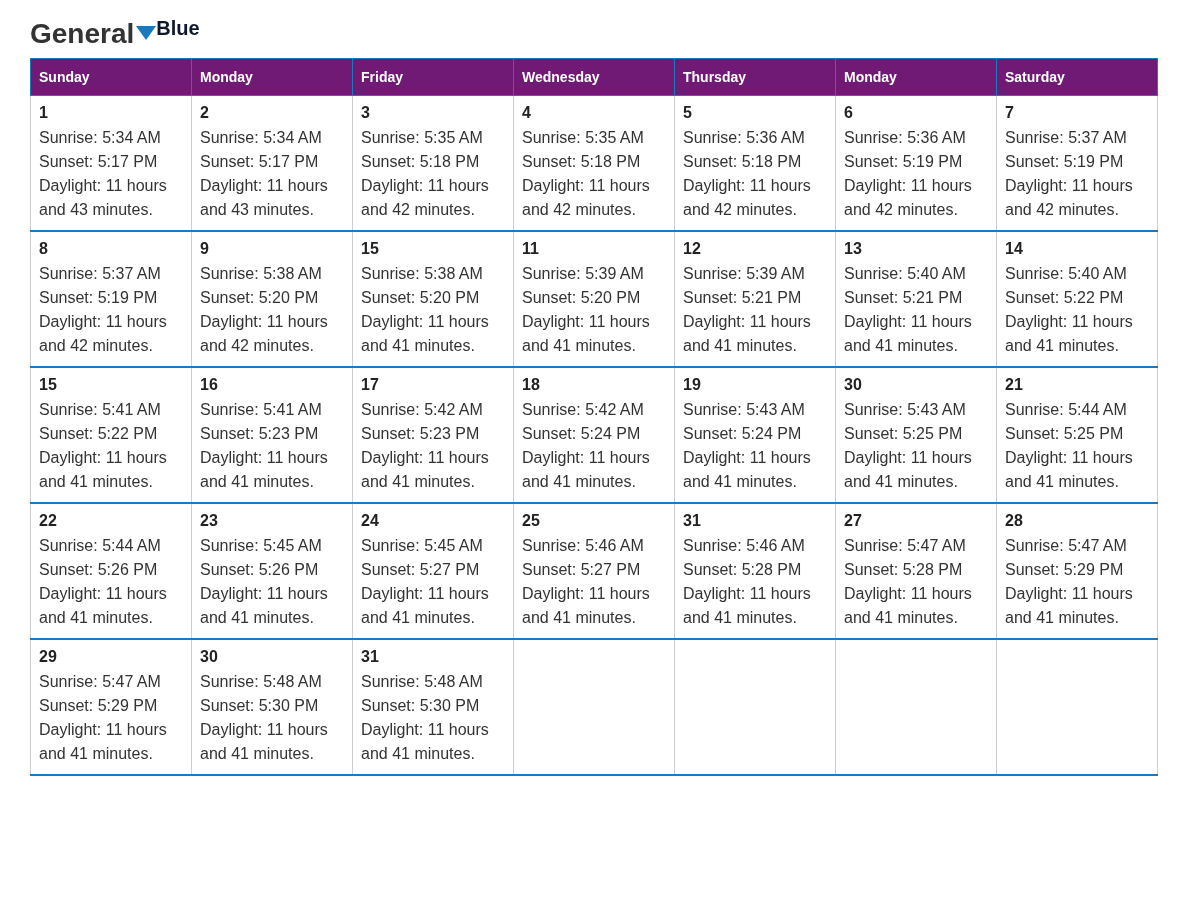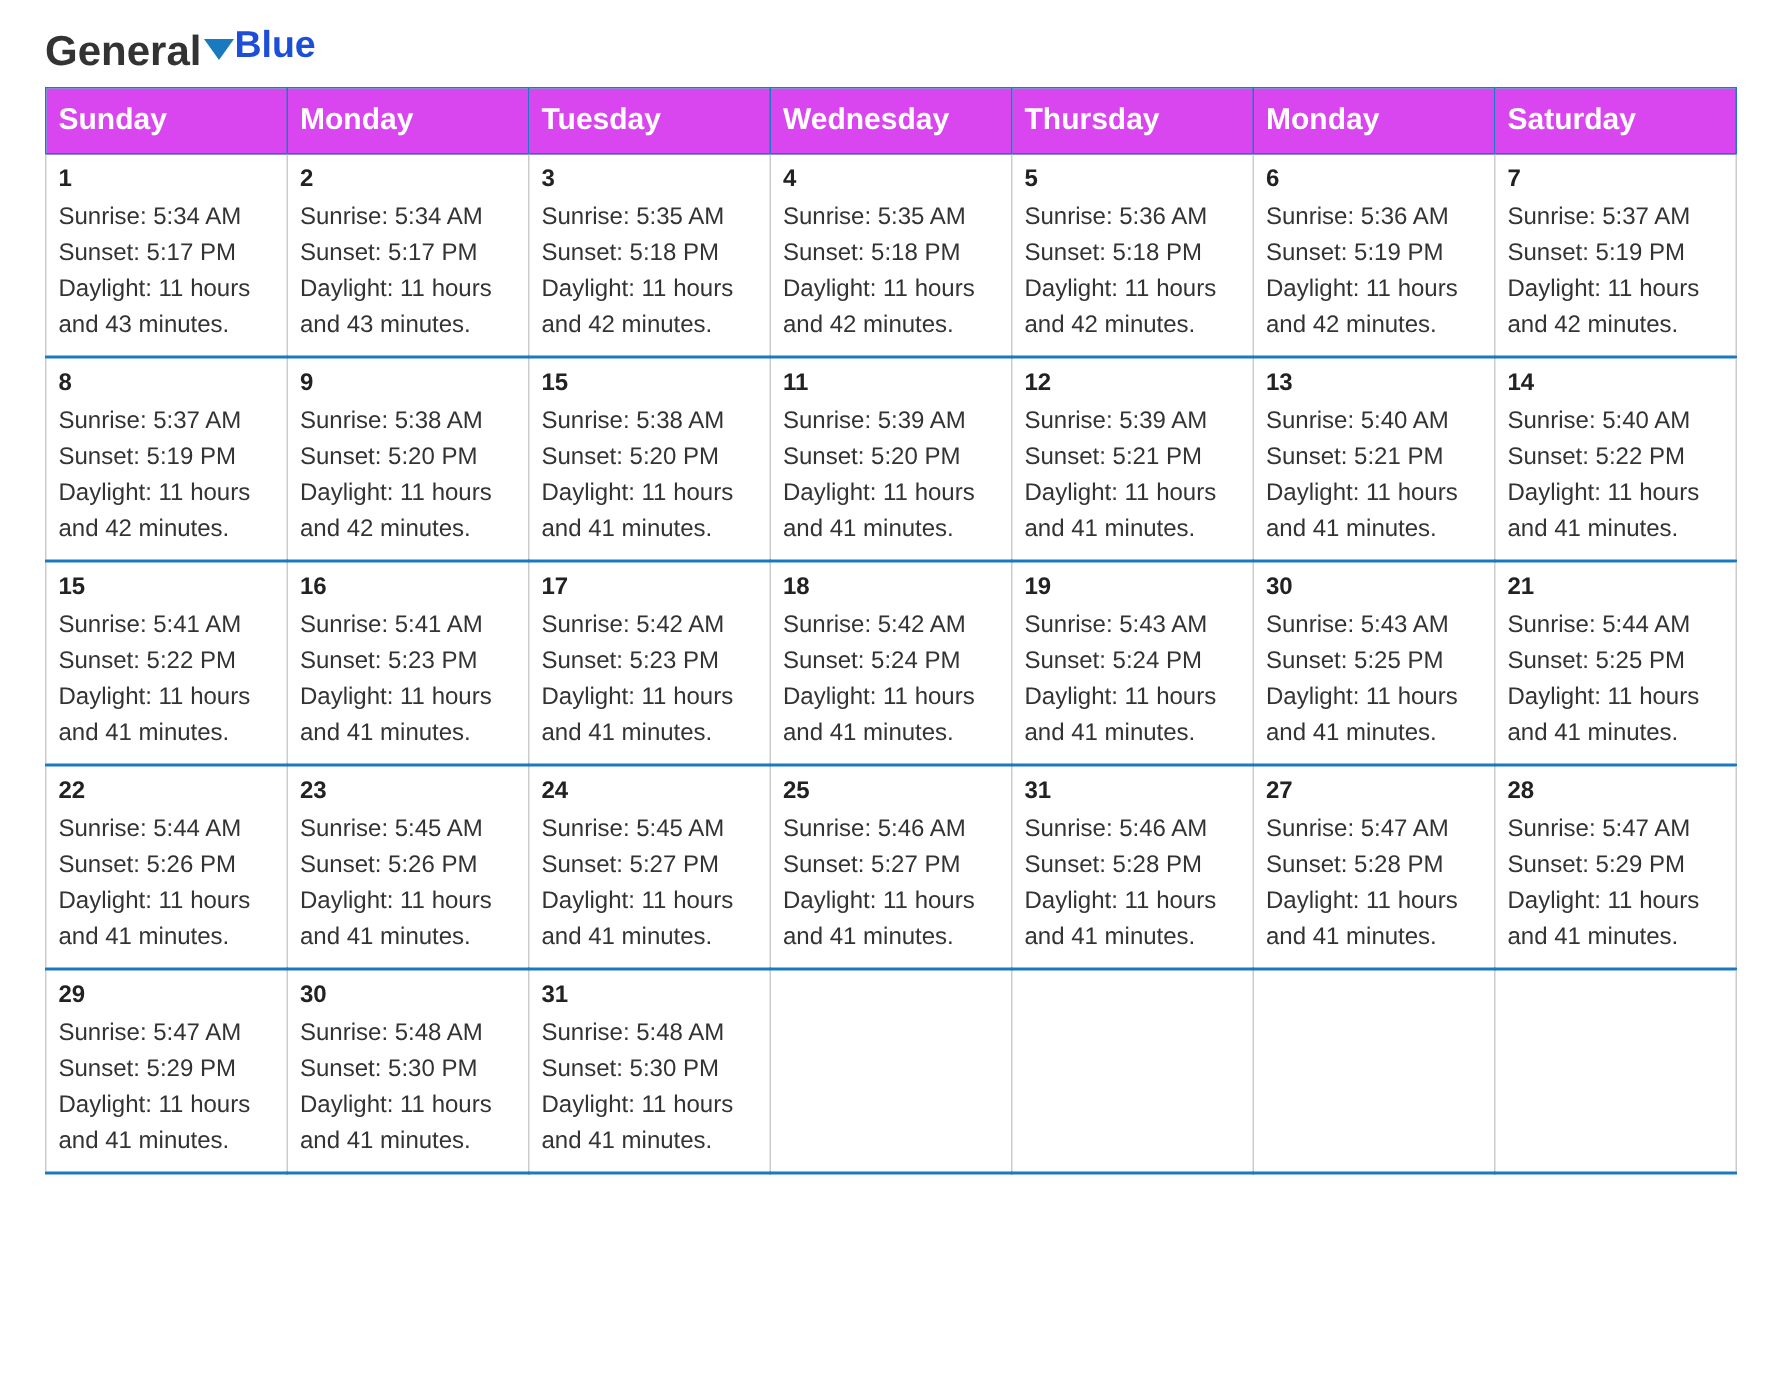--- a/index.html
+++ b/index.html
@@ -33,23 +33,23 @@
       height: 0;
       border-left: 10px solid transparent;
       border-right: 10px solid transparent;
       border-top: 14px solid #1a7abf;
       margin-left: 2px;
       vertical-align: middle;
       position: relative;
       top: -3px;
     }
     .logo-bottom {
-      font-size: 25px;
-      font-weight: bold;
-      color: #1d4ed8;
+      font-size: 20px;
+      font-weight: bold;
+      color: #0f172a;
       line-height: 1;
       margin-top: -2px;
     }
     .title-section {
       text-align: right;
     }
     .month-title {
       font-size: 52px;
       font-weight: normal;
       color: #222;
@@ -59,23 +59,23 @@
       font-size: 20px;
       color: #555;
       margin-top: 4px;
     }
     .calendar {
       width: 100%;
       border-collapse: collapse;
       margin-top: 10px;
     }
     .calendar thead th {
-      background: #d946ef;
+      background: #701a75;
       color: #fff;
-      font-size: 20px;
+      font-size: 14px;
       font-weight: bold;
       padding: 10px 8px;
       text-align: left;
       border: 1px solid #1a7abf;
     }
     .calendar tbody td {
       vertical-align: top;
       border: 1px solid #ccc;
       padding: 8px 8px;
       width: 14.28%;
@@ -113,21 +113,21 @@
     <div class="month-title"></div>
     <div class="location-subtitle"></div>
   </div>
 </div>
 
 <table class="calendar">
   <thead>
     <tr>
       <th>Sunday</th>
       <th>Monday</th>
-      <th>Tuesday</th>
+      <th>Friday</th>
       <th>Wednesday</th>
       <th>Thursday</th>
       <th>Monday</th>
       <th>Saturday</th>
     </tr>
   </thead>
   <tbody id="calendar-body">
   <tr>
         <td>
           <div class="day-number">1</div>

